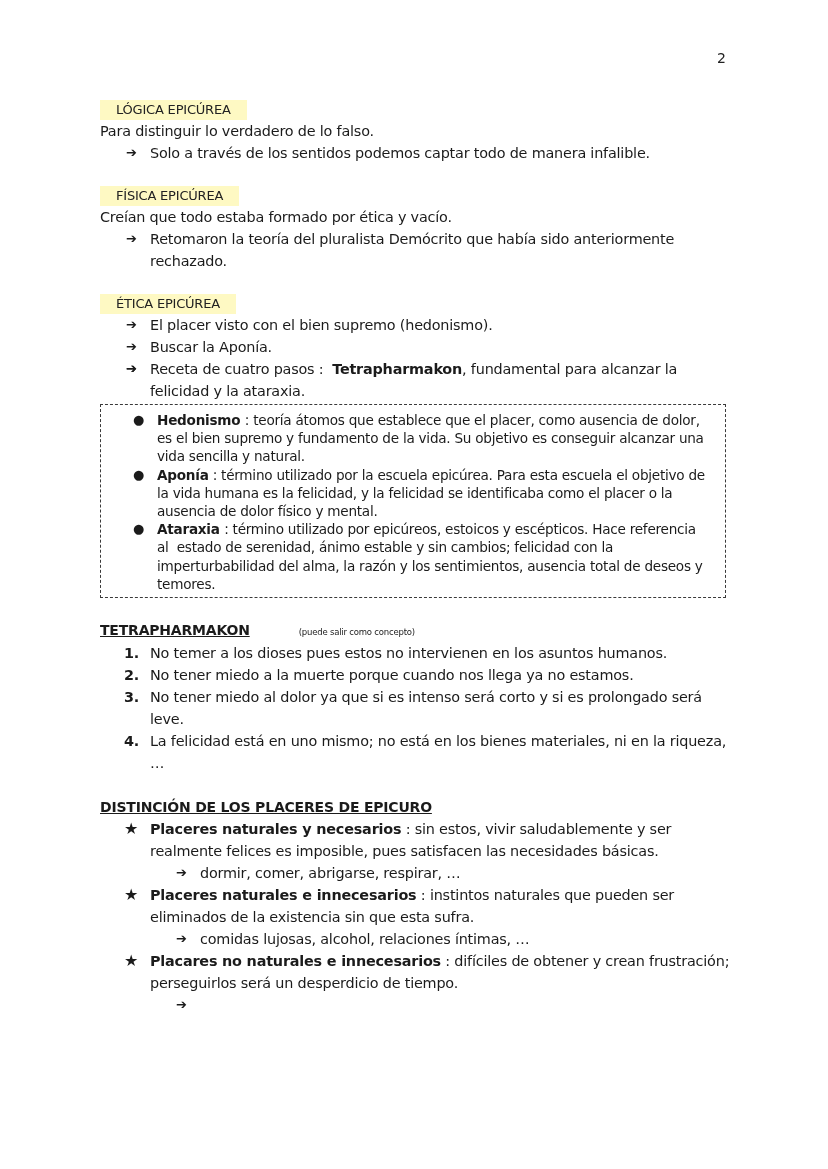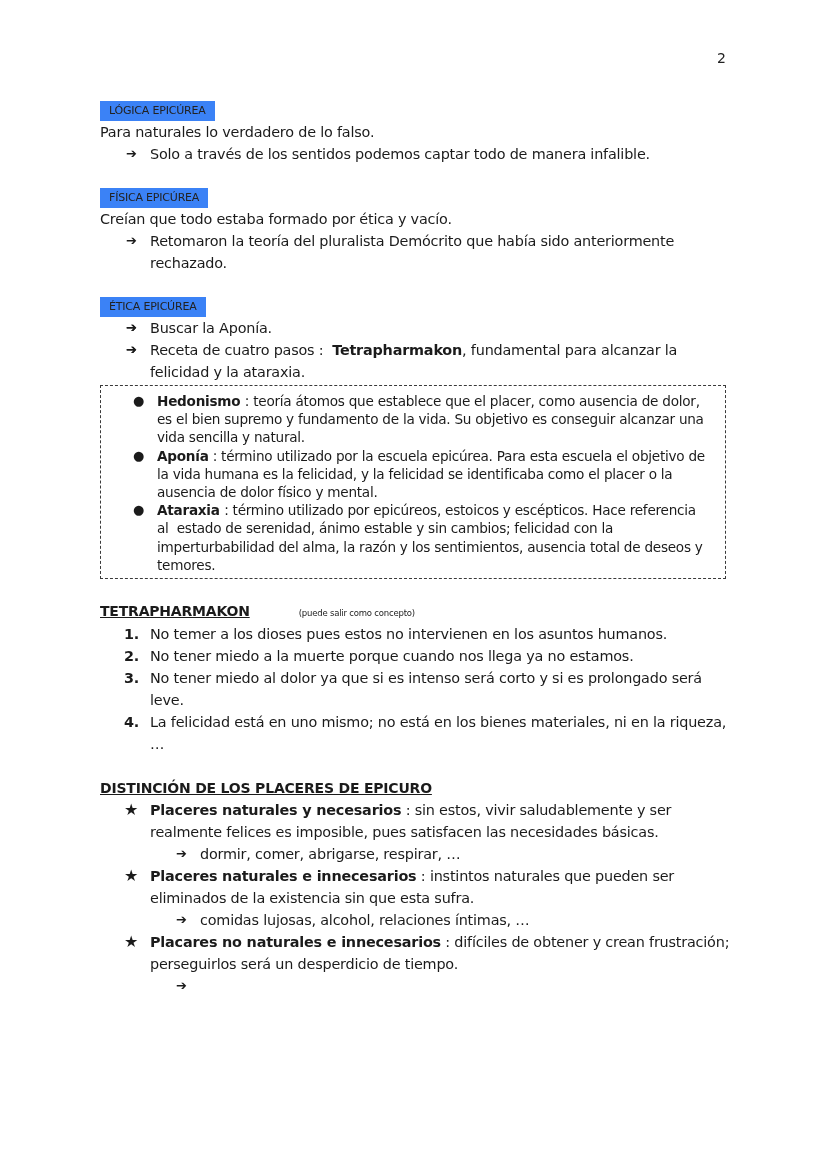--- a/index.html
+++ b/index.html
@@ -22,24 +22,24 @@
       top: 98px;
       left: 100px;
       width: 630px;
       font-size: 14.4px;
       line-height: 22px;
       letter-spacing: -0.2px;
     }
     .section { margin-bottom: 20px; }
     .hl-heading {
       display: inline-block;
-      background: #3b82f6;
-      font-size: 11px;
+      background: #fef9c3;
+      font-size: 13px;
       line-height: 20px;
-      padding: 0 9px;
+      padding: 0 16px;
       color: #222;
     }
     .plain { display: block; }
     ul.arrows, ul.arrows-sub { list-style: none; }
     ul.arrows li, ul.arrows-sub li {
       position: relative;
       padding-left: 50px;
     }
     ul.arrows li .bullet, ul.arrows-sub li .bullet {
       position: absolute;
@@ -89,21 +89,21 @@
   </style>
 </head>
 <body>
 
 <div class="page-number">2</div>
 
 <div class="content">
 
   <div class="section">
     <span class="hl-heading">LÓGICA EPICÚREA</span>
-    <span class="plain">Para naturales lo verdadero de lo falso.</span>
+    <span class="plain">Para distinguir lo verdadero de lo falso.</span>
     <ul class="arrows">
       <li>
         <span class="bullet">➔</span>
         <span>Solo a través de los sentidos podemos captar todo de manera infalible.</span>
       </li>
     </ul>
   </div>
 
   <div class="section">
     <span class="hl-heading">FÍSICA EPICÚREA</span>
@@ -114,20 +114,21 @@
         <span>Retomaron la teoría del pluralista Demócrito que había sido anteriormente rechazado.</span>
       </li>
     </ul>
   </div>
 
   <div>
     <span class="hl-heading">ÉTICA EPICÚREA</span>
     <ul class="arrows">
       <li>
         <span class="bullet">➔</span>
+        <span>El placer visto con el bien supremo (hedonismo).</span>
       </li>
       <li>
         <span class="bullet">➔</span>
         <span>Buscar la Aponía.</span>
       </li>
       <li>
         <span class="bullet">➔</span>
       </li>
       <li>
         <span class="bullet">➔</span>

